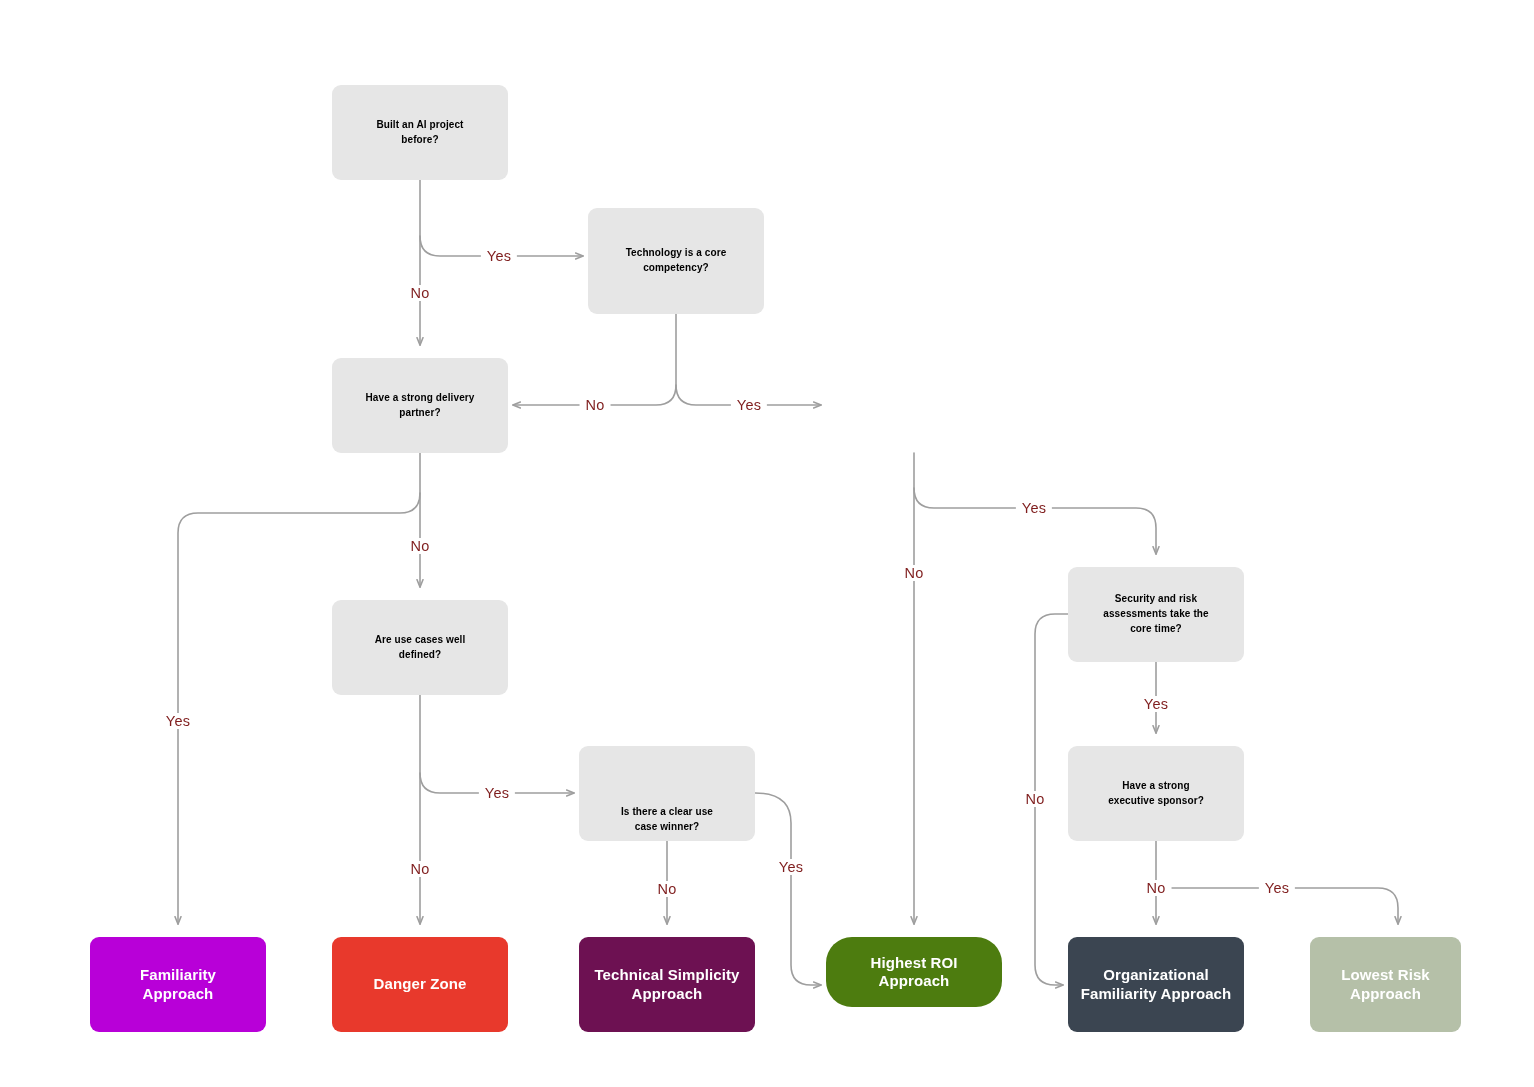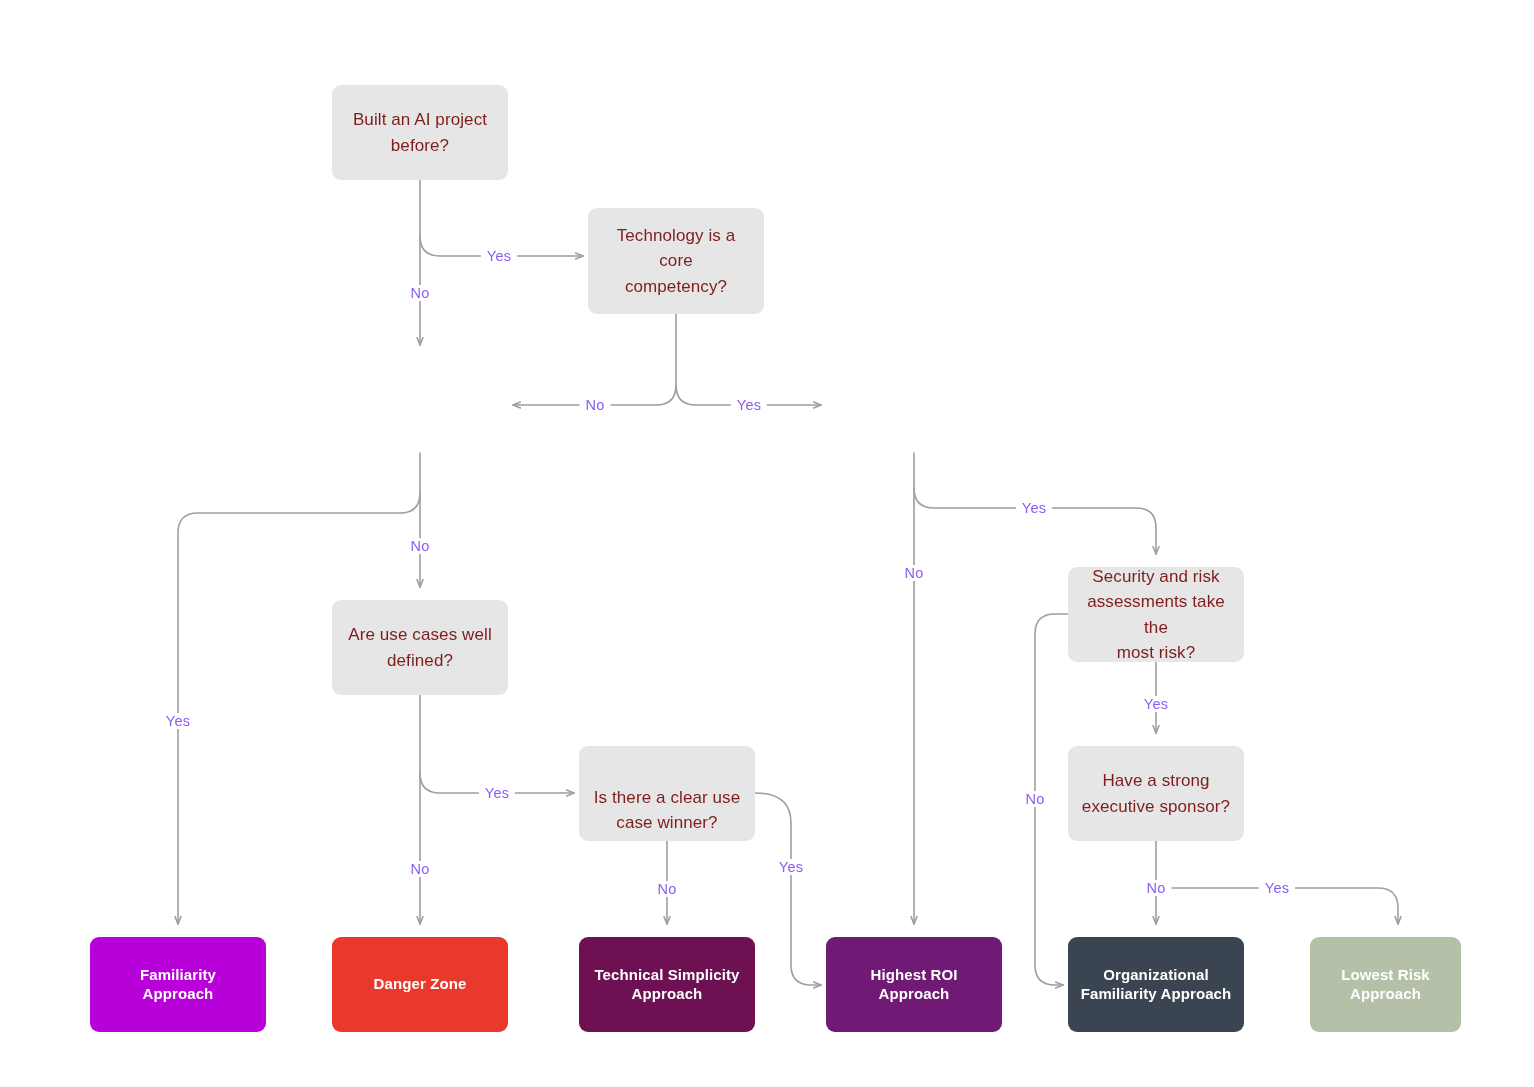--- a/index.html
+++ b/index.html
@@ -10,32 +10,32 @@
   #canvas{position:relative;width:1534px;height:1087px;background:#fff;}
   svg#edges{position:absolute;left:0;top:0;width:1534px;height:1087px;pointer-events:none;}
 
   .node{
     position:absolute;box-sizing:border-box;
     display:flex;align-items:center;justify-content:center;
     text-align:center;border-radius:9px;
     padding:6px 12px;
   }
   .node.decision{
-    background:#e6e6e6;color:#7f1d1d;
-    font-size:17px;line-height:1.48;font-weight:400;
+    background:#e6e6e6;color:#000000;
+    font-size:10px;line-height:1.48;font-weight:700;
     letter-spacing:0.1px;
   }
   .node.terminal{
     color:#ffffff;font-weight:700;font-size:15px;line-height:1.22;
     letter-spacing:0.1px;
   }
   .node .label{display:block;white-space:pre-line;}
 
   .edge-label{
-    position:absolute;color:#8b5cf6;font-size:14.5px;
+    position:absolute;color:#7f1d1d;font-size:14.5px;
     letter-spacing:0.2px;background:#fff;padding:0 6px;
     white-space:nowrap;transform:translate(-50%,-50%);
   }
 </style>
 </head>
 <body>
 
 <div id="canvas">
 
   <svg id="edges" viewBox="0 0 1534 1087">
@@ -83,31 +83,35 @@
   <div class="node decision" style="left:332px;top:85px;width:176px;height:95px;">
     <span class="label">Built an AI project
 before?</span>
   </div>
 
   <div class="node decision" style="left:588px;top:208px;width:176px;height:106px;">
     <span class="label">Technology is a core
 competency?</span>
   </div>
 
+  <div class="node decision" style="left:332px;top:358px;width:176px;height:95px;">
+    <span class="label">Have a strong delivery
+partner?</span>
+  </div>
 
 
   <div class="node decision" style="left:332px;top:600px;width:176px;height:95px;">
     <span class="label">Are use cases well
 defined?</span>
   </div>
 
   <div class="node decision" style="left:1068px;top:567px;width:176px;height:95px;">
     <span class="label">Security and risk
 assessments take the
-most risk?</span>
+core time?</span>
   </div>
 
   <div class="node decision" style="left:579px;top:746px;width:176px;height:95px;align-items:flex-end;">
     <span class="label">Is there a clear use
 case winner?</span>
   </div>
 
   <div class="node decision" style="left:1068px;top:746px;width:176px;height:95px;">
     <span class="label">Have a strong
 executive sponsor?</span>
@@ -120,21 +124,21 @@
 
   <div class="node terminal" style="left:332px;top:937px;width:176px;height:95px;background:#e8392c;">
     <span class="label">Danger Zone</span>
   </div>
 
   <div class="node terminal" style="left:579px;top:937px;width:176px;height:95px;background:#6d1152;">
     <span class="label">Technical Simplicity
 Approach</span>
   </div>
 
-  <div class="node terminal" style="left:826px;top:937px;width:176px;height:95px;background:#701a75;">
+  <div class="node terminal" style="left:826px;top:937px;width:176px;height:70px;background:#4d7c0f;border-radius:26px;">
     <span class="label">Highest ROI
 Approach</span>
   </div>
 
   <div class="node terminal" style="left:1068px;top:937px;width:176px;height:95px;background:#3b4551;">
     <span class="label">Organizational
 Familiarity Approach</span>
   </div>
 
   <div class="node terminal" style="left:1310px;top:937px;width:151px;height:95px;background:#b5c0a8;">

